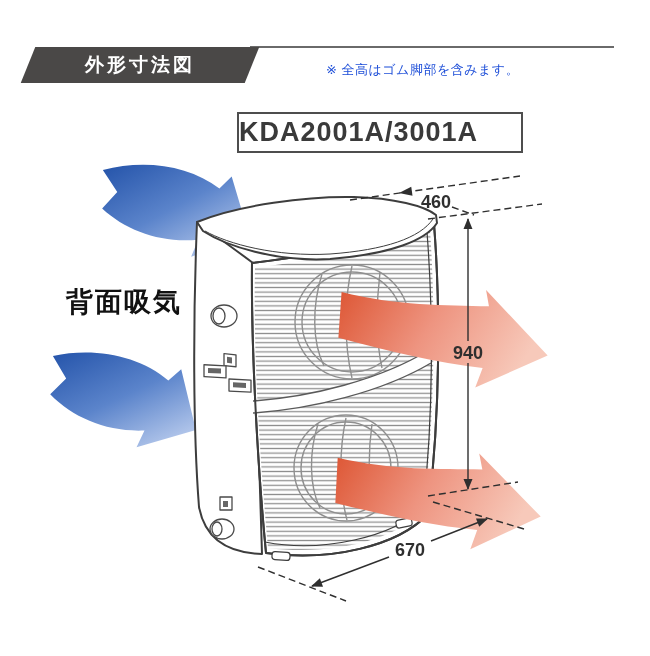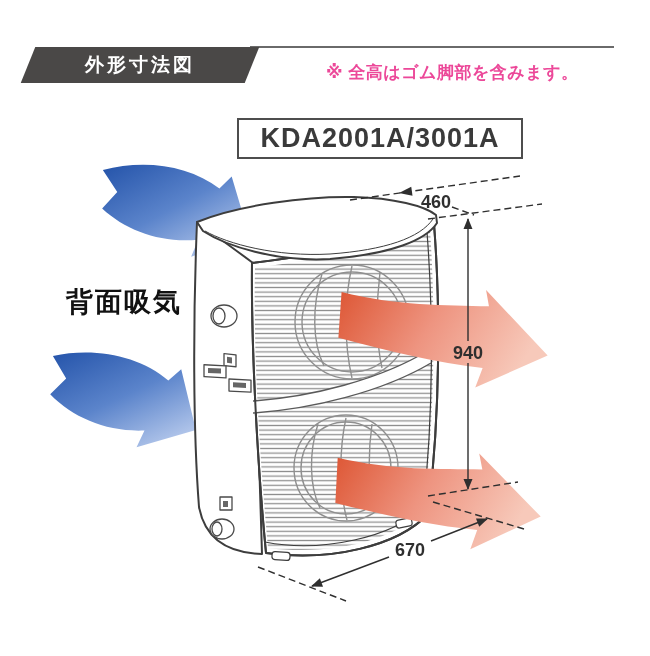--- a/index.html
+++ b/index.html
@@ -10,26 +10,26 @@
   .rule{position:absolute;left:250px;top:46px;width:364px;height:2px;background:#6a6a6a;}
   .ribbon{
     position:absolute;left:28px;top:47px;width:224px;height:36px;
     background:#4a4847;transform:skewX(-22deg);
   }
   .ribbon-text{
     display:block;transform:skewX(22deg);text-align:center;line-height:36px;
     color:#ffffff;font-size:19px;font-weight:bold;letter-spacing:3px;white-space:nowrap;
   }
   .note{
-    position:absolute;left:326px;top:61px;font-size:17px;color:#ec4899;
-    font-weight:700;letter-spacing:0.5px;white-space:nowrap;
+    position:absolute;left:326px;top:61px;font-size:13px;color:#1d4ed8;
+    font-weight:400;letter-spacing:0.5px;white-space:nowrap;
   }
   .model-box{
-    position:absolute;left:237px;top:118px;width:282px;height:37px;
-    border:2px solid #4e4e4e;background:#fff;display:flex;align-items:center;justify-content:center;
+    position:absolute;left:237px;top:112px;width:282px;height:37px;
+    border:2px solid #4e4e4e;background:#fff;display:flex;align-items:center;justify-content:flex-start;
   }
   .model-box span{font-size:27px;font-weight:bold;color:#3a3a3a;letter-spacing:1px;white-space:nowrap;}
   svg.diagram{position:absolute;left:0;top:0;}
   svg text{font-family:"Liberation Sans","DejaVu Sans",sans-serif;}
 </style>
 </head>
 <body>
 
 <div class="stage">
 

